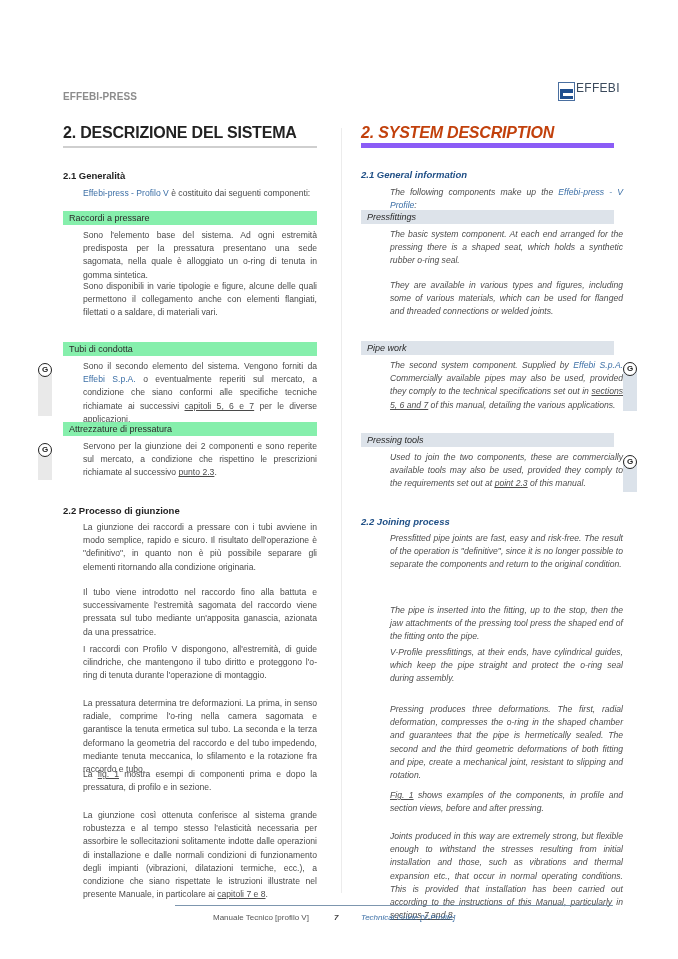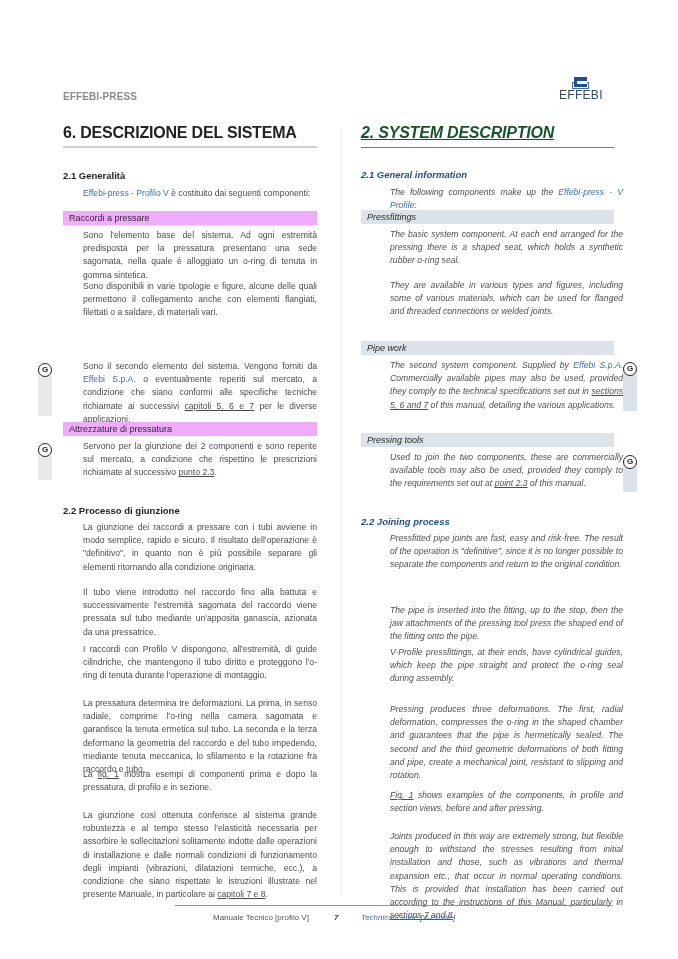--- a/index.html
+++ b/index.html
@@ -1,43 +1,43 @@
 <!DOCTYPE html>
 <html><head>
 <meta charset="utf-8">
 <style>
   * { box-sizing: border-box; margin: 0; padding: 0; }
   html, body { width: 678px; height: 959px; background: #ffffff; overflow: hidden; }
   body { position: relative; font-family: "Liberation Sans", sans-serif; color: #3a3a3a; }
 
   .running-head { position: absolute; left: 63px; top: 91px; font-size: 10px; font-weight: bold; color: #8c8c8c; letter-spacing: 0.1px; text-align: right; }
-  .logo { position: absolute; left: 558px; top: 82px; height: 20px; display: flex; align-items: center; flex-direction: column; }
+  .logo { position: absolute; left: 558px; top: 82px; height: 20px; display: flex; align-items: flex-start; }
   .logo-mark { width: 17px; height: 19px; position: relative; background: #ffffff; border: 1px solid #4a6fa0; }
   .logo-mark .fill { position: absolute; left: 1px; right: 1px; bottom: 1px; height: 10px; background: #1f4f8f; }
   .logo-mark .notch { position: absolute; left: 4px; right: 1px; bottom: 4px; height: 3px; background: #ffffff; }
   .logo-text { font-size: 12px; color: #3b4a5c; letter-spacing: 0.3px; margin-left: 1px; line-height: 13px; }
 
   .col-divider { position: absolute; left: 341px; top: 128px; width: 1px; height: 765px; background: #ececec; }
 
   .col { position: absolute; top: 124px; }
   .col-left { left: 63px; width: 254px; }
   .col-right { left: 361px; width: 253px; }
 
   .h1 { font-size: 16px; font-weight: bold; color: #222222; padding-bottom: 5px; border-bottom: 2px solid #cfcfcf; letter-spacing: -0.2px; height: 24px; }
-  .col-right .h1 { color: #14532d; font-style: italic; border-bottom: 1px solid #8b5cf6; text-decoration: underline; }
+  .col-right .h1 { color: #c2410c; font-style: italic; border-bottom: 5px solid #8b5cf6; }
 
   .h2 { font-size: 9.5px; font-weight: bold; color: #222; position: absolute; left: 0; }
   .col-right .h2 { color: #1f4f86; font-style: italic; }
 
   .p { position: absolute; left: 0; width: 100%; font-size: 8.6px; line-height: 13.2px; color: #4a4a4a; text-align: justify; padding-left: 20px; }
   .col-right .p { font-style: italic; color: #4e4e4e; margin-left: 9px; }
   .blue { color: #3c6fa6; }
   .u { text-decoration: underline; }
 
-  .bar { position: absolute; left: 0; width: 100%; height: 14px; background: #f0abfc; font-size: 9px; line-height: 14px; padding-left: 6px; color: #2a2a2a; }
+  .bar { position: absolute; left: 0; width: 100%; height: 14px; background: #86efac; font-size: 9px; line-height: 14px; padding-left: 6px; color: #2a2a2a; }
   .col-right .bar { background: #dde3ea; font-style: italic; }
 
   .g-marker { position: absolute; width: 14px; }
   .g-circle { width: 14px; height: 14px; border: 1.5px solid #222; border-radius: 50%; font-size: 8px; font-weight: bold; text-align: center; line-height: 11px; color: #222; background: #fff; position: relative; z-index: 2; }
   .g-strip { position: absolute; left: 0; top: 7px; width: 14px; background: #e9e9e9; z-index: 1; }
   .g-right .g-strip { background: #dbe2ea; }
 
   .footer-line { position: absolute; left: 175px; top: 905px; width: 438px; height: 1px; background: #7d96ae; }
   .footer { position: absolute; top: 913px; font-size: 8px; color: #555; }
   .footer-left { left: 213px; }
@@ -52,31 +52,32 @@
   <div class="logo-mark">
       <div class="fill"></div>
       <div class="notch"></div>
     </div>
   <span class="logo-text">EFFEBI</span>
 </div>
 
 <div class="col-divider"></div>
 
 <div class="col col-left">
-  <div class="h1">6. DESCRIZIONE DEL SISTEMA</div>
+  <div class="h1">2. DESCRIZIONE DEL SISTEMA</div>
 
   <div class="h2" style="top:46px">2.1  Generalità</div>
   <div class="p" style="top:63px">
     <span class="blue">Effebi-press - Profilo V</span><span> è costituito dai seguenti componenti:</span>
   </div>
 
   <div class="bar" style="top:87px">Raccordi a pressare</div>
   <div class="p" style="top:105px">Sono l'elemento base del sistema. Ad ogni estremità predisposta per la pressatura presentano una sede sagomata, nella quale è alloggiato un o-ring di tenuta in gomma sintetica.</div>
   <div class="p" style="top:156px">Sono disponibili in varie tipologie e figure, alcune delle quali permettono il collegamento anche con elementi flangiati, filettati o a saldare, di materiali vari.</div>
 
+  <div class="bar" style="top:218px">Tubi di condotta</div>
   <div class="p" style="top:236px">
     <span>Sono il secondo elemento del sistema. Vengono forniti da </span><span class="blue">Effebi S.p.A.</span><span> o eventualmente reperiti sul mercato, a condizione che siano conformi alle specifiche tecniche richiamate ai successivi </span><span class="u">capitoli 5, 6 e 7</span><span> per le diverse applicazioni.</span>
   </div>
 
   <div class="bar" style="top:298px">Attrezzature di pressatura</div>
   <div class="p" style="top:316px">
     <span>Servono per la giunzione dei 2 componenti e sono reperite sul mercato, a condizione che rispettino le prescrizioni richiamate al successivo </span><span class="u">punto 2.3</span><span>.</span>
   </div>
 
   <div class="h2" style="top:381px">2.2  Processo di giunzione</div>

